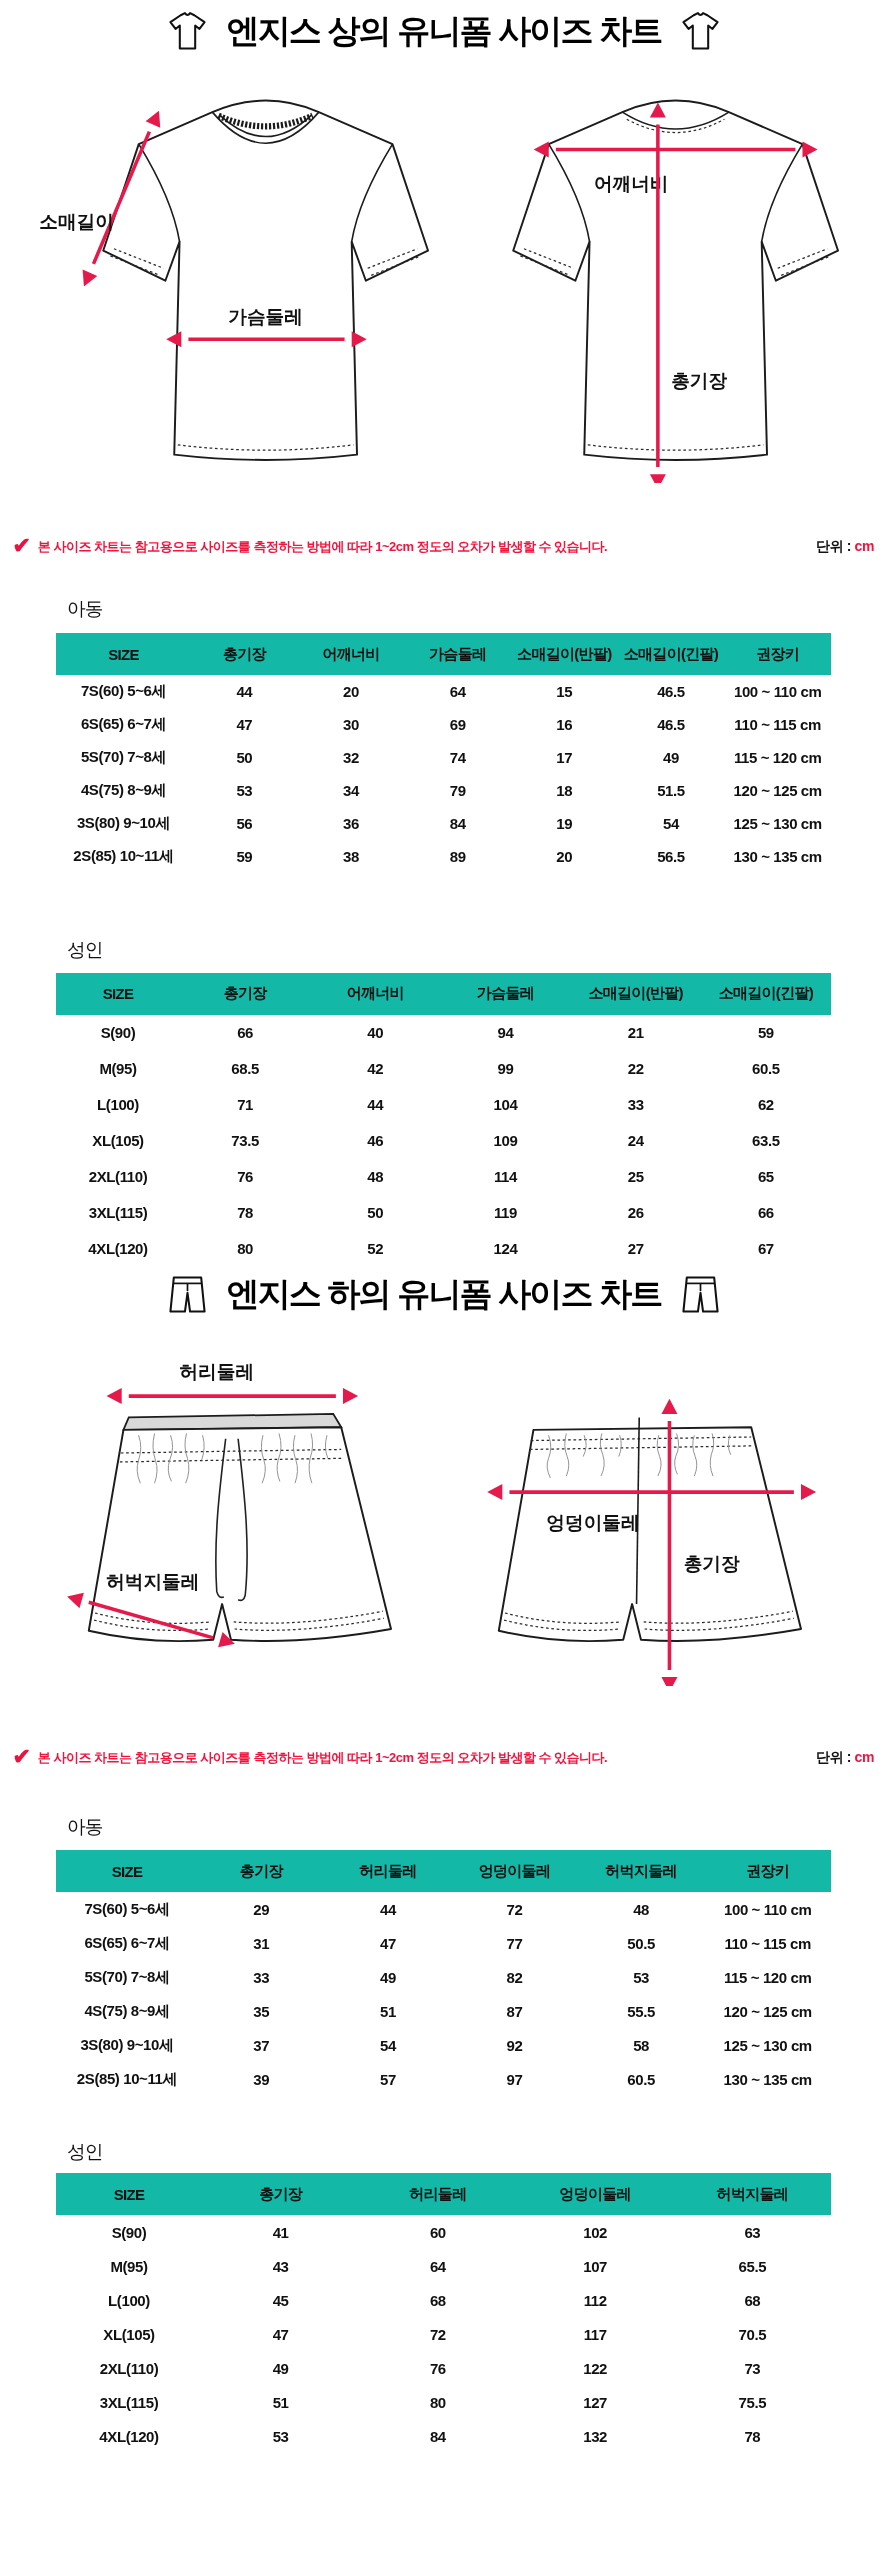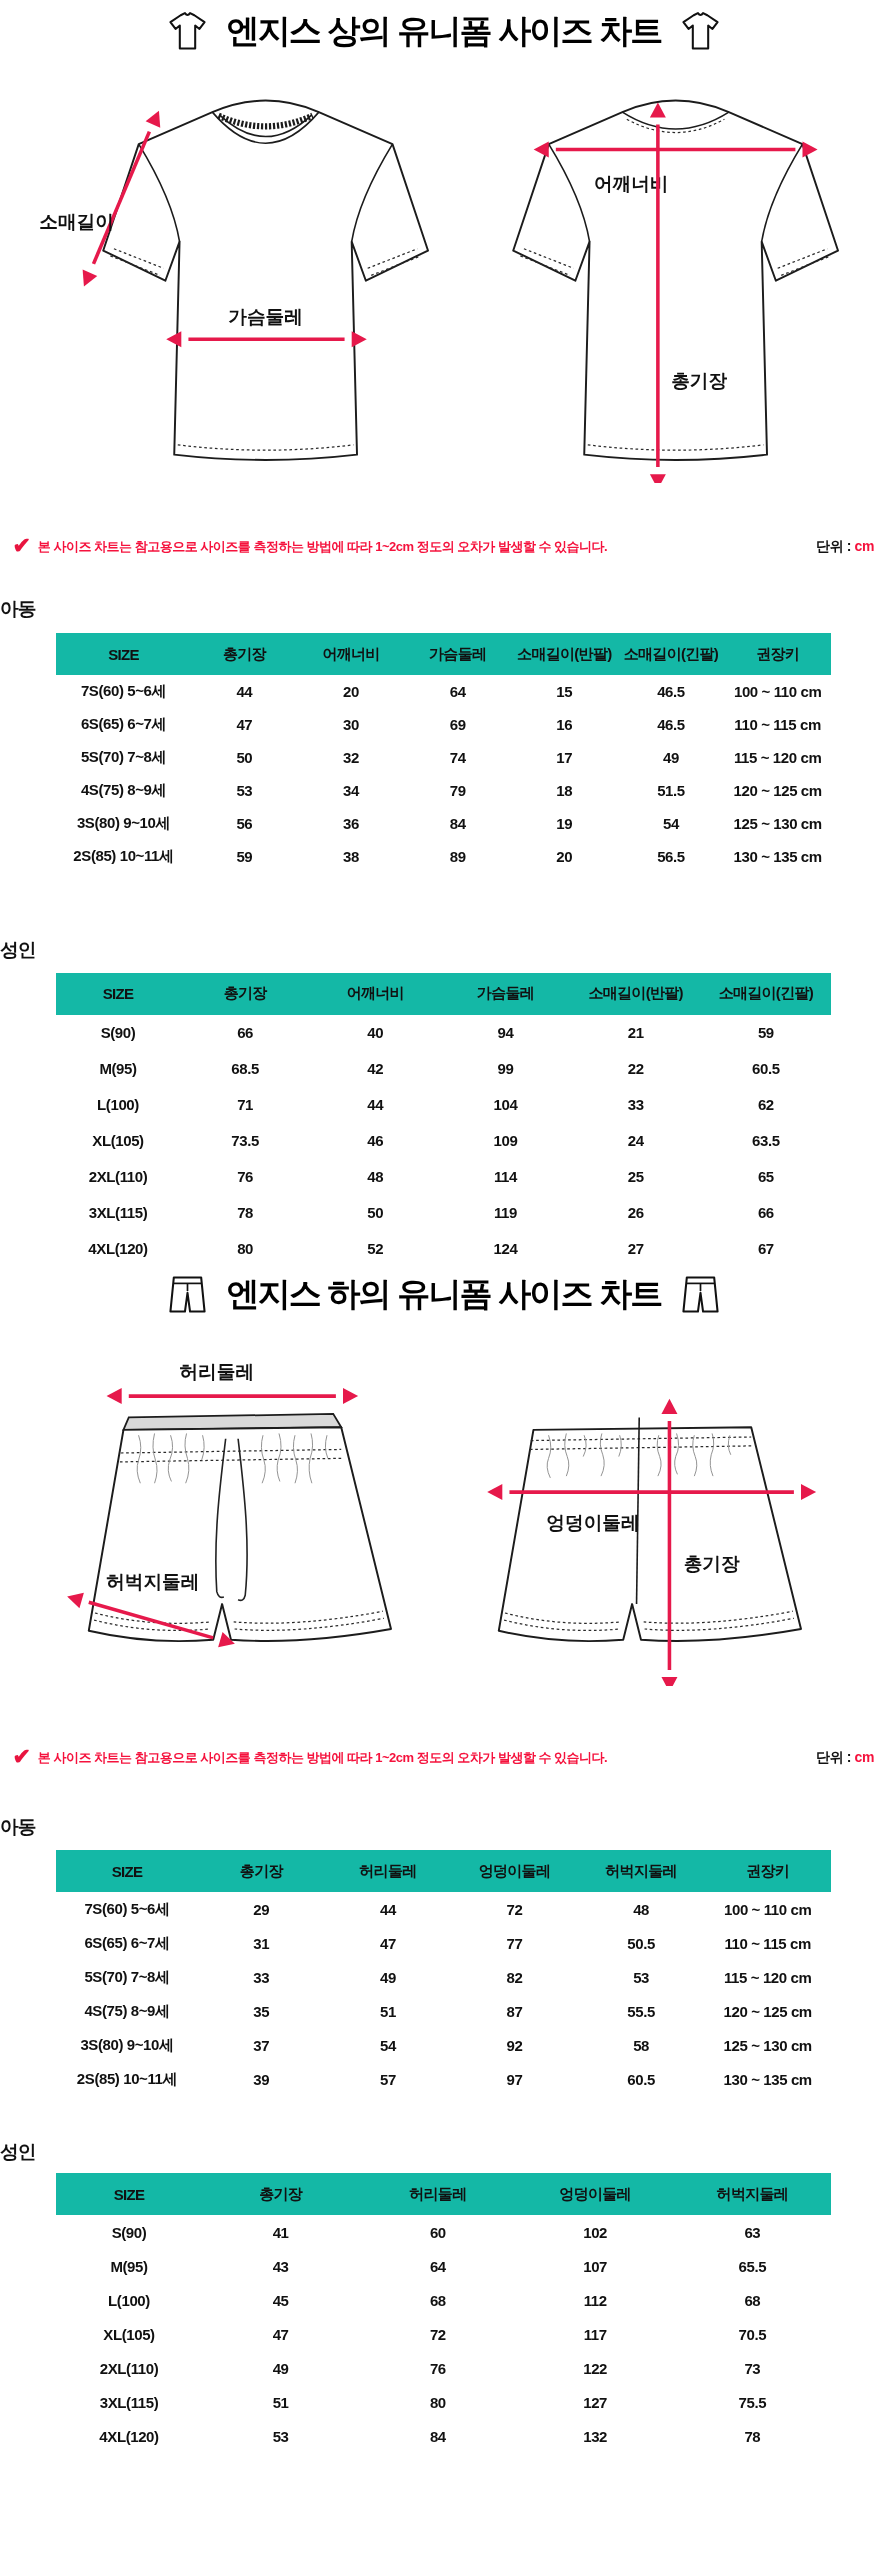--- a/index.html
+++ b/index.html
@@ -69,22 +69,23 @@
     font-weight: 700;
     letter-spacing: -0.5px;
   }
   .unit-box { font-size: 14px; font-weight: 700; letter-spacing: -0.4px; }
   .unit-label { color: #111; text-align: center; }
   .unit-value { color: #f5123d; }
 
   
   .group-label {
     font-size: 18.7px;
-    font-weight: 700;
+    font-weight: 400;
     letter-spacing: -0.9px;
+    margin-left: 67px;
     height: 25px;
   }
   .gl-kids-top    { margin-top: 36px; margin-bottom: 12.4px; }
   .gl-adult-top   { margin-top: 64px; margin-bottom: 10.7px; }
   .gl-kids-bot    { margin-top: 44px; margin-bottom: 10.7px; }
   .gl-adult-bot   { margin-top: 43px; margin-bottom: 9px; }
 
   table.size-table {
     width: 775px;
     margin-left: 56px;

